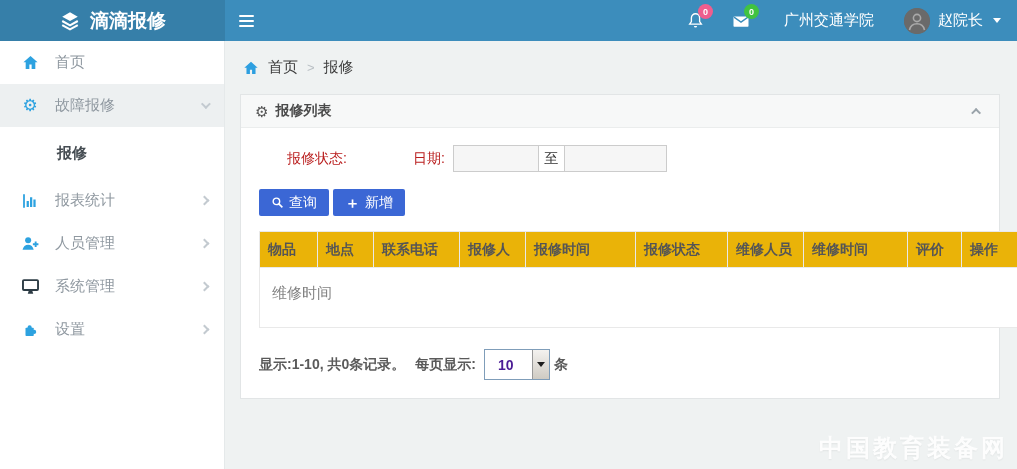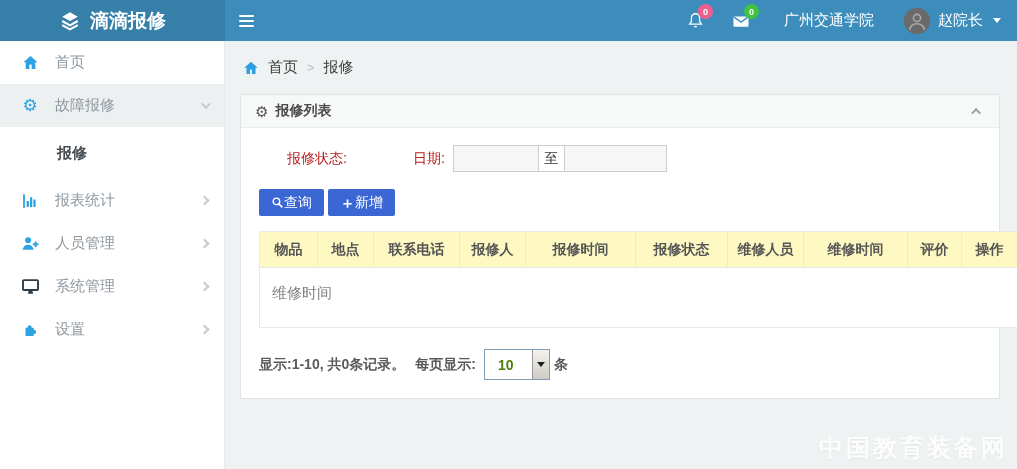--- a/index.html
+++ b/index.html
@@ -61,36 +61,36 @@
   .status-select .ph { color:#9b9b9b; font-size:13px; }
   .sel-caret { width:0; height:0; border-left:4px solid transparent; border-right:4px solid transparent; border-top:5px solid #9b9b9b; }
   .lbl-date { margin-left:66px; }
   .date-group { display:flex; align-items:stretch; margin-left:8px; height:27px; }
   .date-input { width:86px; height:27px; background:#f6f6f6; border:1px solid #ccc; outline:none; font-family:inherit; padding:0 6px; }
   .to-box { width:27px; margin-left:-1px; background:#fff; border:1px solid #ccc; display:flex; align-items:center; justify-content:center; font-size:14px; color:#333; }
   .date-input.second { width:103px; margin-left:-1px; }
 
   
   .btn-row { margin-top:17px; display:flex; gap:4px; }
-  .btn { background:#3b67d5; color:#fff; border:none; height:27px; padding:0 12px; font-size:14px; border-radius:2px; display:flex; align-items:center; cursor:pointer; font-family:inherit; }
+  .btn { background:#3b67d5; color:#fff; border:none; height:27px; padding:0 12px; font-size:14px; border-radius:2px; display:flex; align-items:center; gap:5px; cursor:pointer; font-family:inherit; }
   .plus-glyph { font-size:15px; font-weight:bold; line-height:1; }
 
   
   .table-wrap { margin-top:15px; }
   table { width:100%; border-collapse:collapse; table-layout:fixed; border:1px solid #e9e9e9; }
-  th { font-size:14px; color:#555; font-weight:bold; height:36px; padding:0 8px; text-align:center; border-right:1px solid #e9e9e9; border-bottom:1px solid #e9e9e9; background:#fef9c3; overflow:hidden; white-space:nowrap; }
+  th { font-size:14px; color:#555; font-weight:bold; height:36px; padding:0 8px; text-align:left; border-right:1px solid #e9e9e9; border-bottom:1px solid #e9e9e9; background:#eab308; overflow:hidden; white-space:nowrap; }
   td.empty { padding:16px 12px 24px; color:#828282; font-size:15px; background:#fff; }
   col.c1{width:58px} col.c2{width:56px} col.c3{width:86px} col.c4{width:66px} col.c5{width:110px}
   col.c6{width:92px} col.c7{width:76px} col.c8{width:104px} col.c9{width:54px} col.c10{width:56px}
 
   
   .pager-row { margin-top:21px; display:flex; align-items:center; font-size:14px; color:#5a5a5a; font-weight:bold; padding-bottom:2px; }
   .pp-label { margin-left:10px; }
   .pp-select { margin:0 4px 0 8px; width:66px; height:31px; border:1px solid #7f9db9; background:#fff; position:relative; display:flex; align-items:center; cursor:pointer; }
-  .pp-value { padding-left:13px; font-weight:bold; color:#4d7c0f; font-size:14px; }
+  .pp-value { padding-left:13px; font-weight:bold; color:#4c1d95; font-size:14px; }
   .pp-btn { position:absolute; right:0; top:0; width:17px; height:100%; background:linear-gradient(#f4f2ef,#cfcbc3); border-left:1px solid #999; display:flex; align-items:center; justify-content:center; }
   .pp-btn-caret { width:0; height:0; border-left:4px solid transparent; border-right:4px solid transparent; border-top:5px solid #1d1d1d; }
 
   
   .watermark { position:absolute; right:9px; bottom:5px; text-align:center; color:#fff; opacity:.9; pointer-events:none; }
   .wm1 { font-family:"DejaVu Serif", serif; font-weight:bold; font-size:24px; letter-spacing:3px; text-shadow:0 1px 2px rgba(0,0,0,.07); }
   .wm2 { font-size:19px; font-weight:bold; letter-spacing:2px; margin-top:-3px; text-shadow:0 1px 2px rgba(0,0,0,.07); }
 
   svg { display:block; }
 </style>

